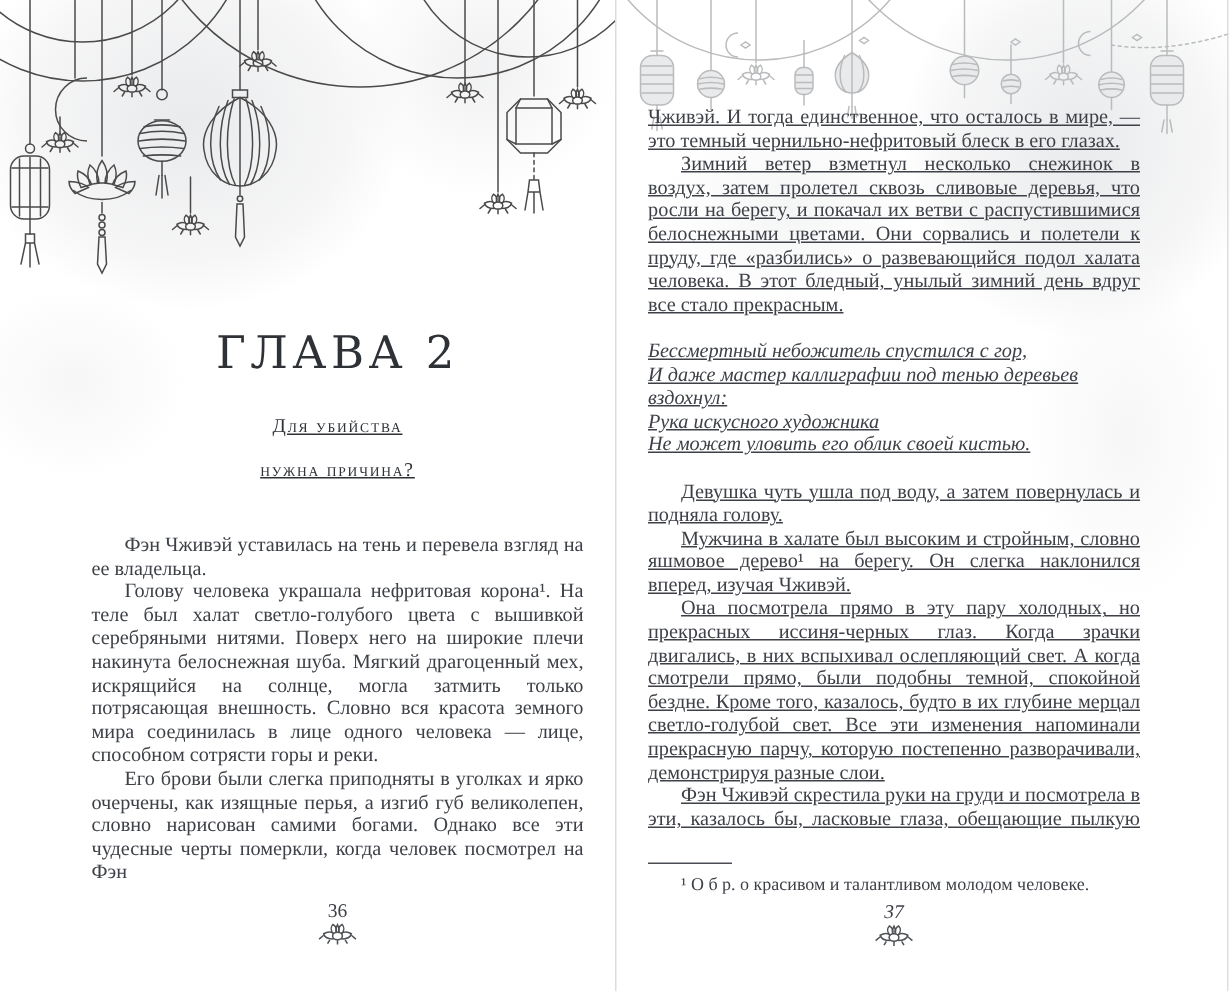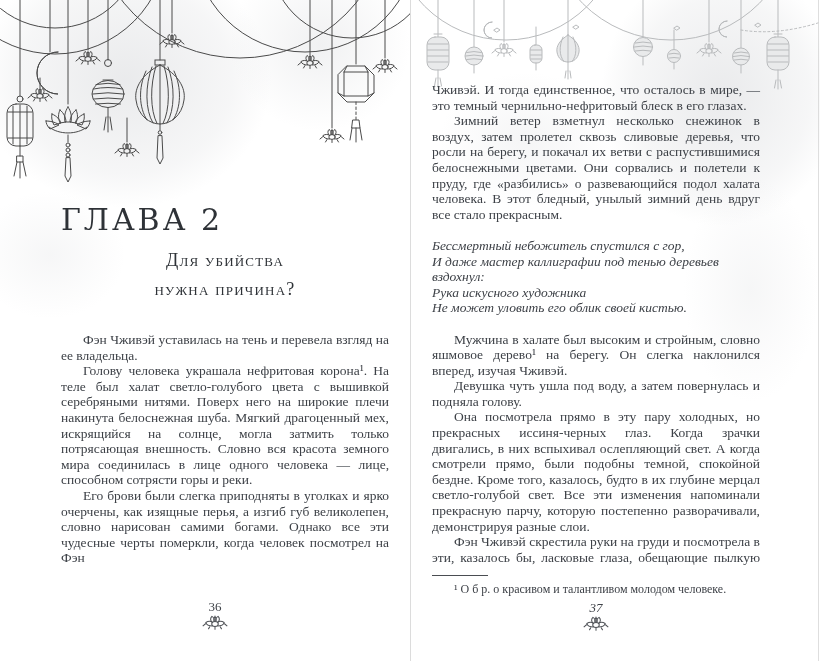--- a/index.html
+++ b/index.html
@@ -16,45 +16,45 @@
   .w2{left:200px;top:-70px;width:240px;height:230px;background:radial-gradient(closest-side,rgba(199,201,205,.26),transparent 75%);}
   .w3{left:-50px;top:170px;width:200px;height:170px;background:radial-gradient(closest-side,rgba(199,201,205,.16),transparent 75%);}
   .r1{left:150px;top:-80px;width:320px;height:350px;background:radial-gradient(closest-side,rgba(199,201,205,.38),rgba(199,201,205,.16) 55%,transparent 75%);}
   .r2{left:0px;top:50px;width:230px;height:180px;background:radial-gradient(closest-side,rgba(199,201,205,.18),transparent 75%);}
   .r3{left:250px;top:140px;width:180px;height:300px;background:radial-gradient(closest-side,rgba(199,201,205,.16),transparent 75%);}
 
   .deco{position:absolute;left:0;top:0;}
 
   
   .content-left{position:absolute;left:61px;top:203px;width:328px;}
-  .content-right{position:absolute;left:21px;top:82px;width:328px;}
-
-  .chapter-label{margin:0;font-family:"DejaVu Serif",serif;font-weight:normal;
-    font-size:30px;line-height:34px;letter-spacing:3px;text-align:left;
+  .content-right{position:absolute;left:21px;top:70px;width:328px;text-decoration:underline;}
+
+  .chapter-label{margin:16px;font-family:"DejaVu Serif",serif;font-weight:normal;
+    font-size:30px;line-height:34px;letter-spacing:3px;text-align:center;
     color:#2e3237;text-transform:uppercase;}
   .chapter-title{margin:9px 0 28px 0;font-weight:normal;font-variant:small-caps;
-    font-size:18px;line-height:29px;letter-spacing:1.2px;text-align:center;color:#2e3237;}
+    font-size:13px;line-height:29px;letter-spacing:1.2px;text-align:center;color:#2e3237;text-decoration:underline;}
   .chapter-title span{display:block;}
 
   .body-copy{font-size:13.5px;line-height:15.6px;text-align:justify;hyphens:auto;}
   .body-copy p{margin:0;text-indent:22px;}
   p.no-indent{text-indent:0;}
   p.cut{text-align-last:justify;}
 
   .verse{margin:15.6px 0;font-style:italic;}
   .verse p{margin:0;text-indent:0;text-align:left;}
 
   .footnote-block{position:absolute;width:328px;}
   .fb-left{left:61px;top:562px;}
   .fb-right{left:21px;top:575px;}
   .footnote-rule{width:56px;height:0;border-top:1px solid #4a4d52;margin-bottom:6px;}
   .footnote{margin:0;font-size:12px;line-height:14.5px;text-indent:22px;text-align:justify;}
 
   .page-footer{position:absolute;width:328px;text-align:center;}
-  .pf-left{left:51px;top:599px;}
+  .pf-left{left:61px;top:599px;}
   .pf-right{left:21px;top:600px;font-style:italic;}
   .page-number{font-size:13px;line-height:15px;}
   .ornament{display:block;margin:1px auto 0 auto;}
 </style>
 </head>
 <body>
 
 <svg width="0" height="0" style="position:absolute" aria-hidden="true">
   <defs>
     <g id="lotus-s" fill="none" stroke-width="1">
@@ -273,22 +273,22 @@
 
     <div class="content-right body-copy">
       <p class="no-indent">Чживэй. И тогда единственное, что осталось в мире, — это темный чернильно-нефритовый блеск в его глазах.</p>
       <p>Зимний ветер взметнул несколько снежинок в воздух, затем пролетел сквозь сливовые деревья, что росли на берегу, и покачал их ветви с распустившимися белоснежными цветами. Они сорвались и полетели к пруду, где «разбились» о развевающийся подол халата человека. В этот бледный, унылый зимний день вдруг все стало прекрасным.</p>
       <div class="verse">
         <p>Бессмертный небожитель спустился с гор,</p>
         <p>И даже мастер каллиграфии под тенью деревьев вздохнул:</p>
         <p>Рука искусного художника</p>
         <p>Не может уловить его облик своей кистью.</p>
       </div>
+      <p>Девушка чуть ушла под воду, а затем повернулась и подняла голову.</p>
       <p>Мужчина в халате был высоким и стройным, словно яшмовое дерево¹ на берегу. Он слегка наклонился вперед, изучая Чживэй.</p>
-      <p>Девушка чуть ушла под воду, а затем повернулась и подняла голову.</p>
       <p>Она посмотрела прямо в эту пару холодных, но прекрасных иссиня-черных глаз. Когда зрачки двигались, в них вспыхивал ослепляющий свет. А когда смотрели прямо, были подобны темной, спокойной бездне. Кроме того, казалось, будто в их глубине мерцал светло-голубой свет. Все эти изменения напоминали прекрасную парчу, которую постепенно разворачивали, демонстрируя разные слои.</p>
       <p class="cut">Фэн Чживэй скрестила руки на груди и посмотрела в эти, казалось бы, ласковые глаза, обещающие пылкую</p>
     </div>
 
     <div class="footnote-block fb-right">
       <div class="footnote-rule"></div>
       <p class="footnote">¹ О б р. о красивом и талантливом молодом человеке.</p>
     </div>
 
     <div class="page-footer pf-right">

